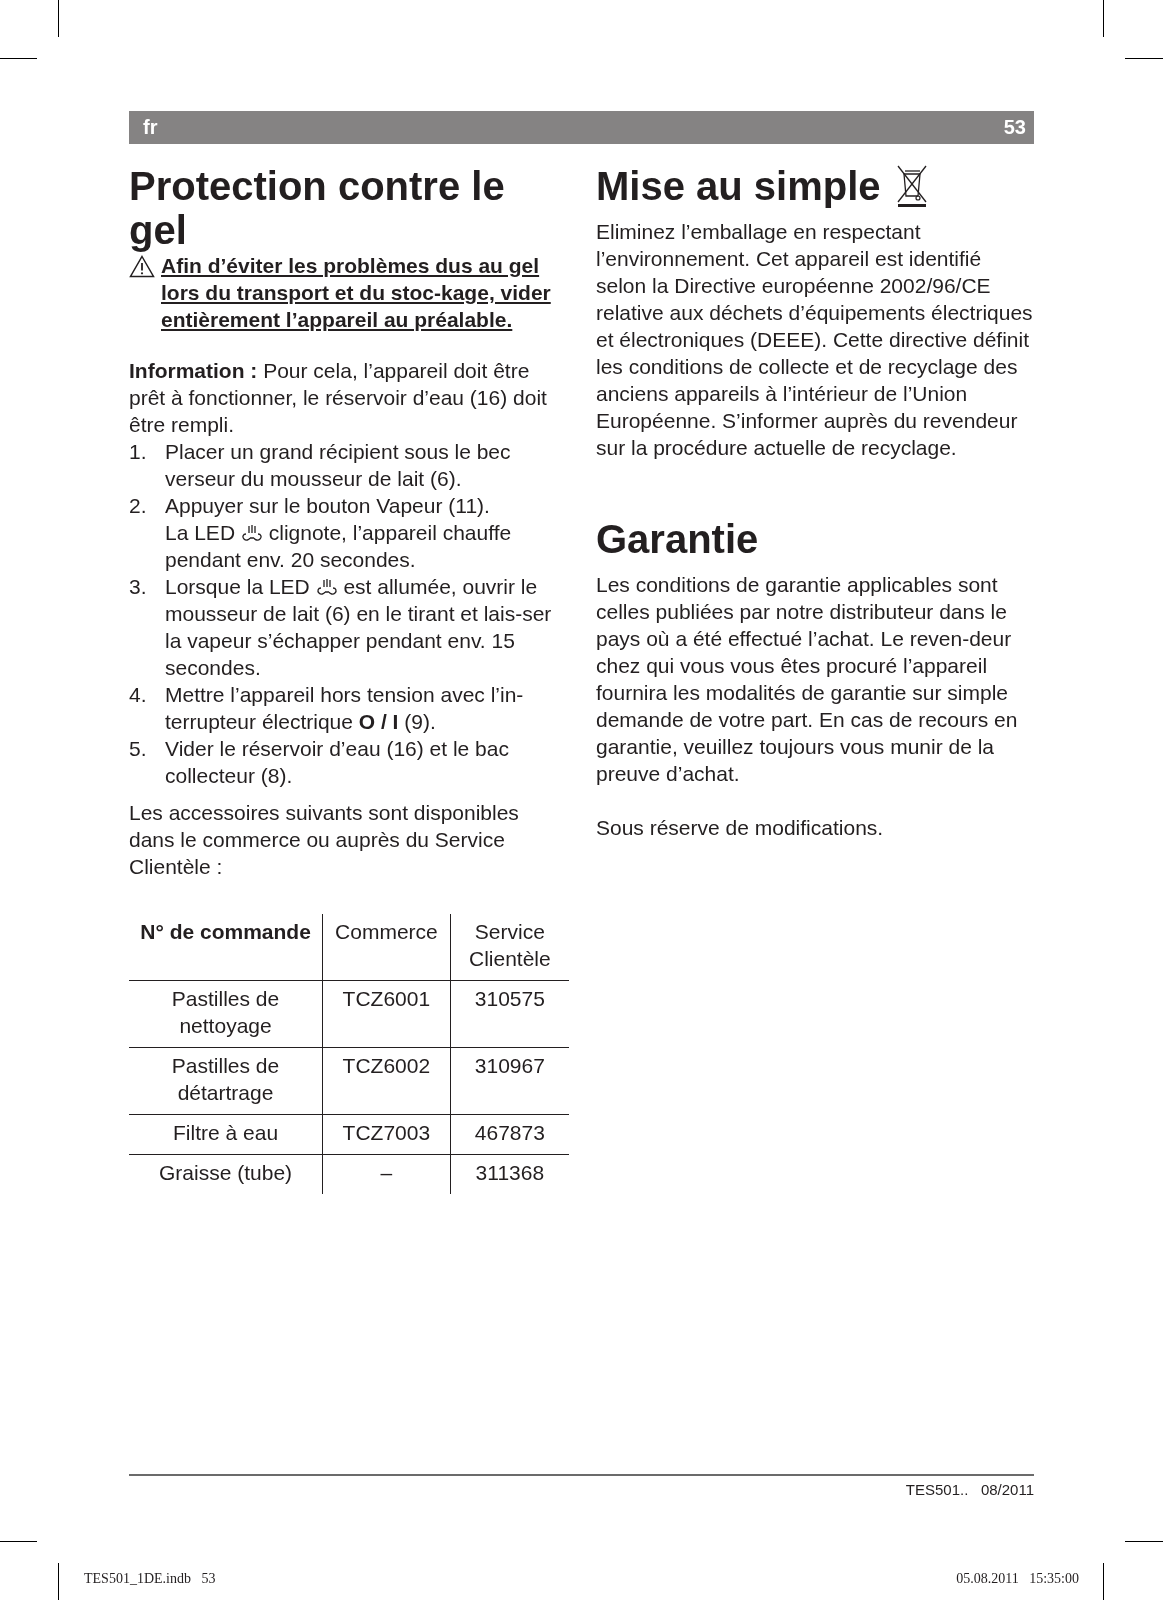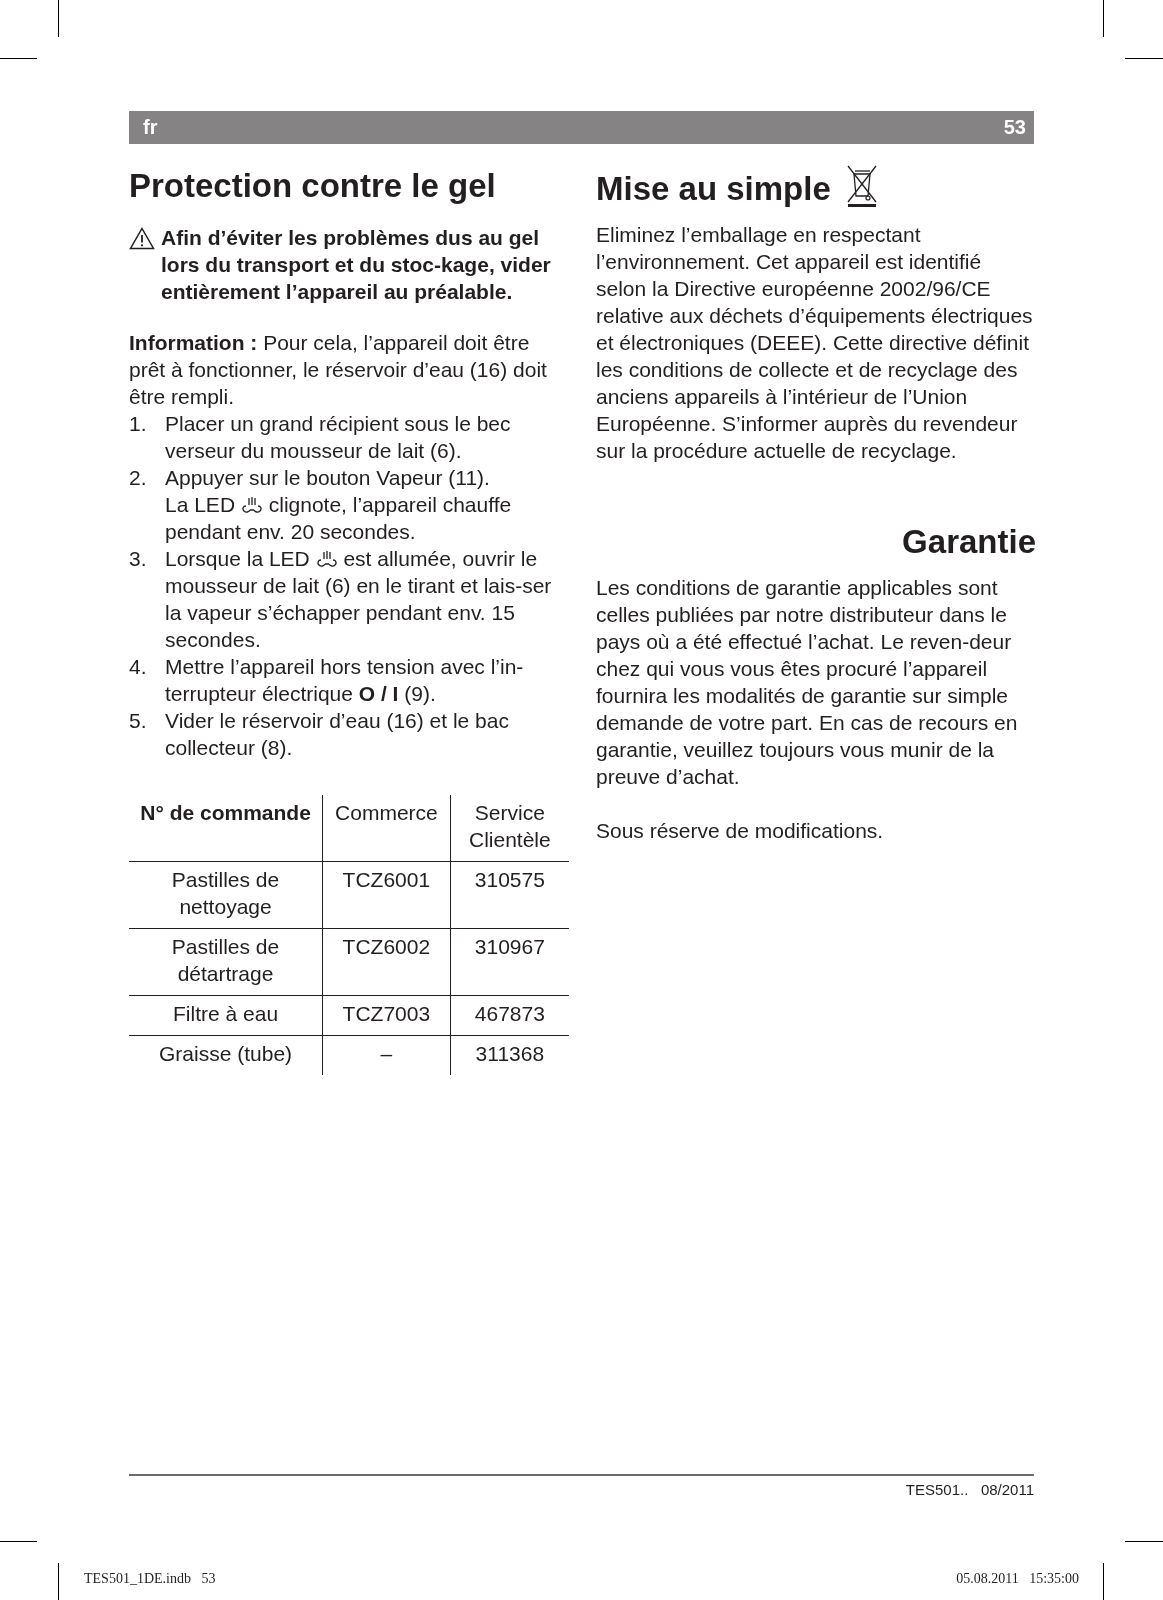--- a/index.html
+++ b/index.html
@@ -6,39 +6,39 @@
   body { width: 1163px; height: 1600px; position: relative; overflow: hidden;
          font-family: "Liberation Sans", sans-serif; color: #231f20; }
   .crop { position: absolute; background: #000; }
   .header-bar { position: absolute; left: 129px; top: 111px; width: 905px; height: 33px;
                 background: #858383; color: #fff; font-weight: bold; font-size: 20px;
                 display: flex; justify-content: space-between; align-items: center;
                 box-sizing: border-box; padding: 0 8px 0 14px; }
   .col { position: absolute; top: 164px; width: 440px; }
   .col-left { left: 129px; }
   .col-right { left: 596px; }
-  h1 { font-size: 33px; font-weight: bold; margin: 0; line-height: 44px; color: #231f20; }
+  h1 { font-size: 40px; font-weight: bold; margin: 0; line-height: 44px; color: #231f20; }
   p, li { font-size: 21px; line-height: 27px; margin: 0; }
-  .warn { display: flex; margin-top: 16px; }
+  .warn { display: flex; margin-top: 0; text-decoration: underline; }
   .warn-icon { width: 32px; flex: none; padding-top: 3px; }
   .warn-text { font-weight: bold; }
   .info { margin-top: 24px; }
   ol { list-style: none; padding: 0; margin: 0; }
   ol li { display: flex; }
   ol li .num { width: 36px; flex: none; }
   .led-icon { display: inline-block; width: 22px; height: 18px; vertical-align: -2px; }
   .h-accessoires { margin-top: 52px; }
   .acc-intro { margin-top: 10px; }
   table { border-collapse: collapse; margin-top: 34px; width: 440px; font-size: 21px; }
   th, td { text-align: center; vertical-align: top; line-height: 27px; padding: 4px 4px 8px 4px; }
   th { font-weight: normal; }
   th.bold { font-weight: bold; margin-top: 16px; }
   th + th, td + td { border-left: 1.5px solid #231f20; }
   tbody tr td { border-top: 1.5px solid #231f20; }
-  .h-garantie { margin-top: 52px; text-align: right; }
+  .h-garantie { margin-top: 52px; }
   .body-text { margin-top: 10px; }
   .reserve { margin-top: 27px; }
   .weee-icon { display: inline-block; width: 34px; height: 44px; vertical-align: -8px; margin-left: 14px; }
   .footer-line { position: absolute; left: 129px; top: 1474px; width: 905px; height: 2px; background: #6b6b6b; }
   .footer-text { position: absolute; right: 129px; top: 1481px; font-size: 15px; color: #231f20; }
   .slug { position: absolute; top: 1571px; font-family: "Liberation Serif", serif; font-size: 14px; color: #231f20; }
 </style>
 </head>
 <body>
 
@@ -95,20 +95,21 @@
     <li>
         <span class="num">4.</span>
         <span><span>Mettre l’appareil hors tension avec l’in-terrupteur électrique </span><b>O / I</b><span> (9).</span></span>
       </li>
     <li>
         <span class="num">5.</span>
         <span>Vider le réservoir d’eau (16) et le bac collecteur (8).</span>
       </li>
   </ol>
 
+  <p class="acc-intro">Les accessoires suivants sont disponibles dans le commerce ou auprès du Service Clientèle :</p>
   <table>
     <thead>
       <tr>
         <th class="bold" style="width:44%">N° de commande</th>
         <th style="width:29%">Commerce</th>
         <th style="width:27%">Service Clientèle</th>
       </tr>
     </thead>
     <tbody>
       <tr>

